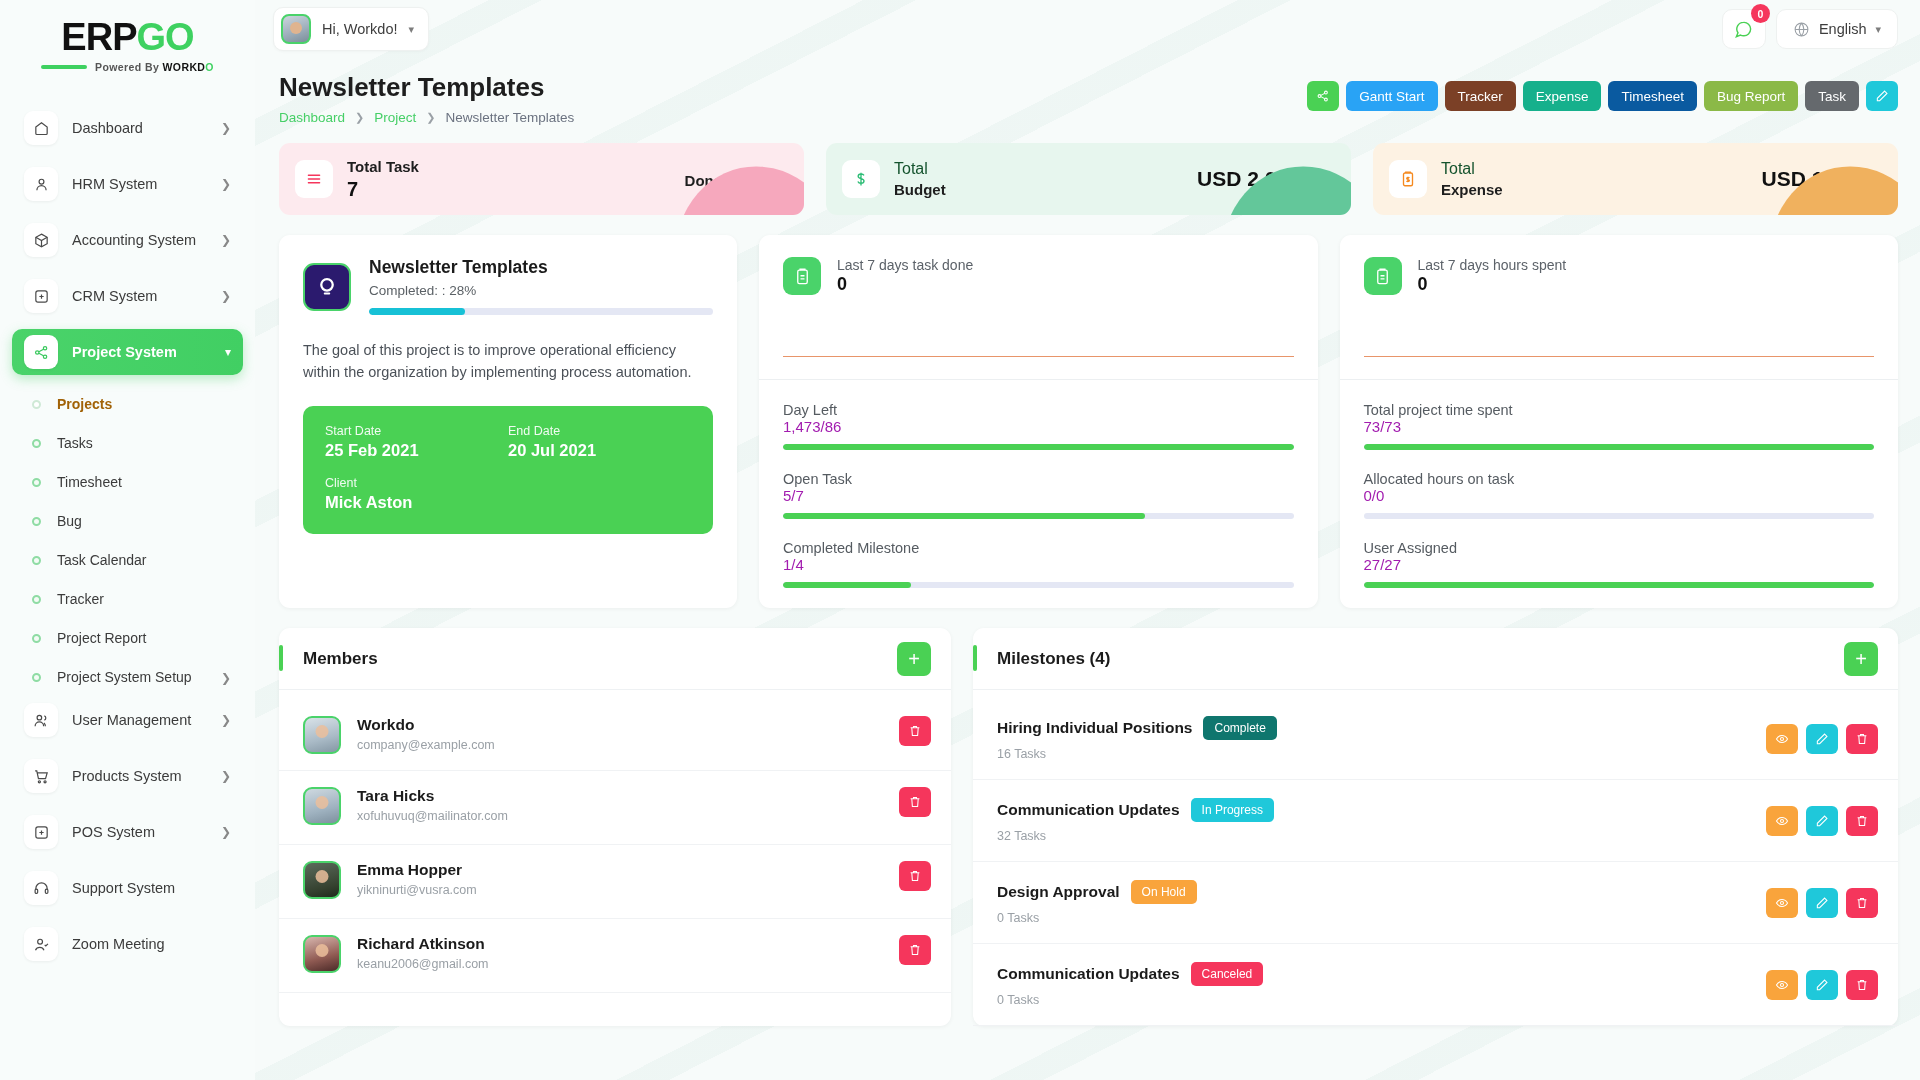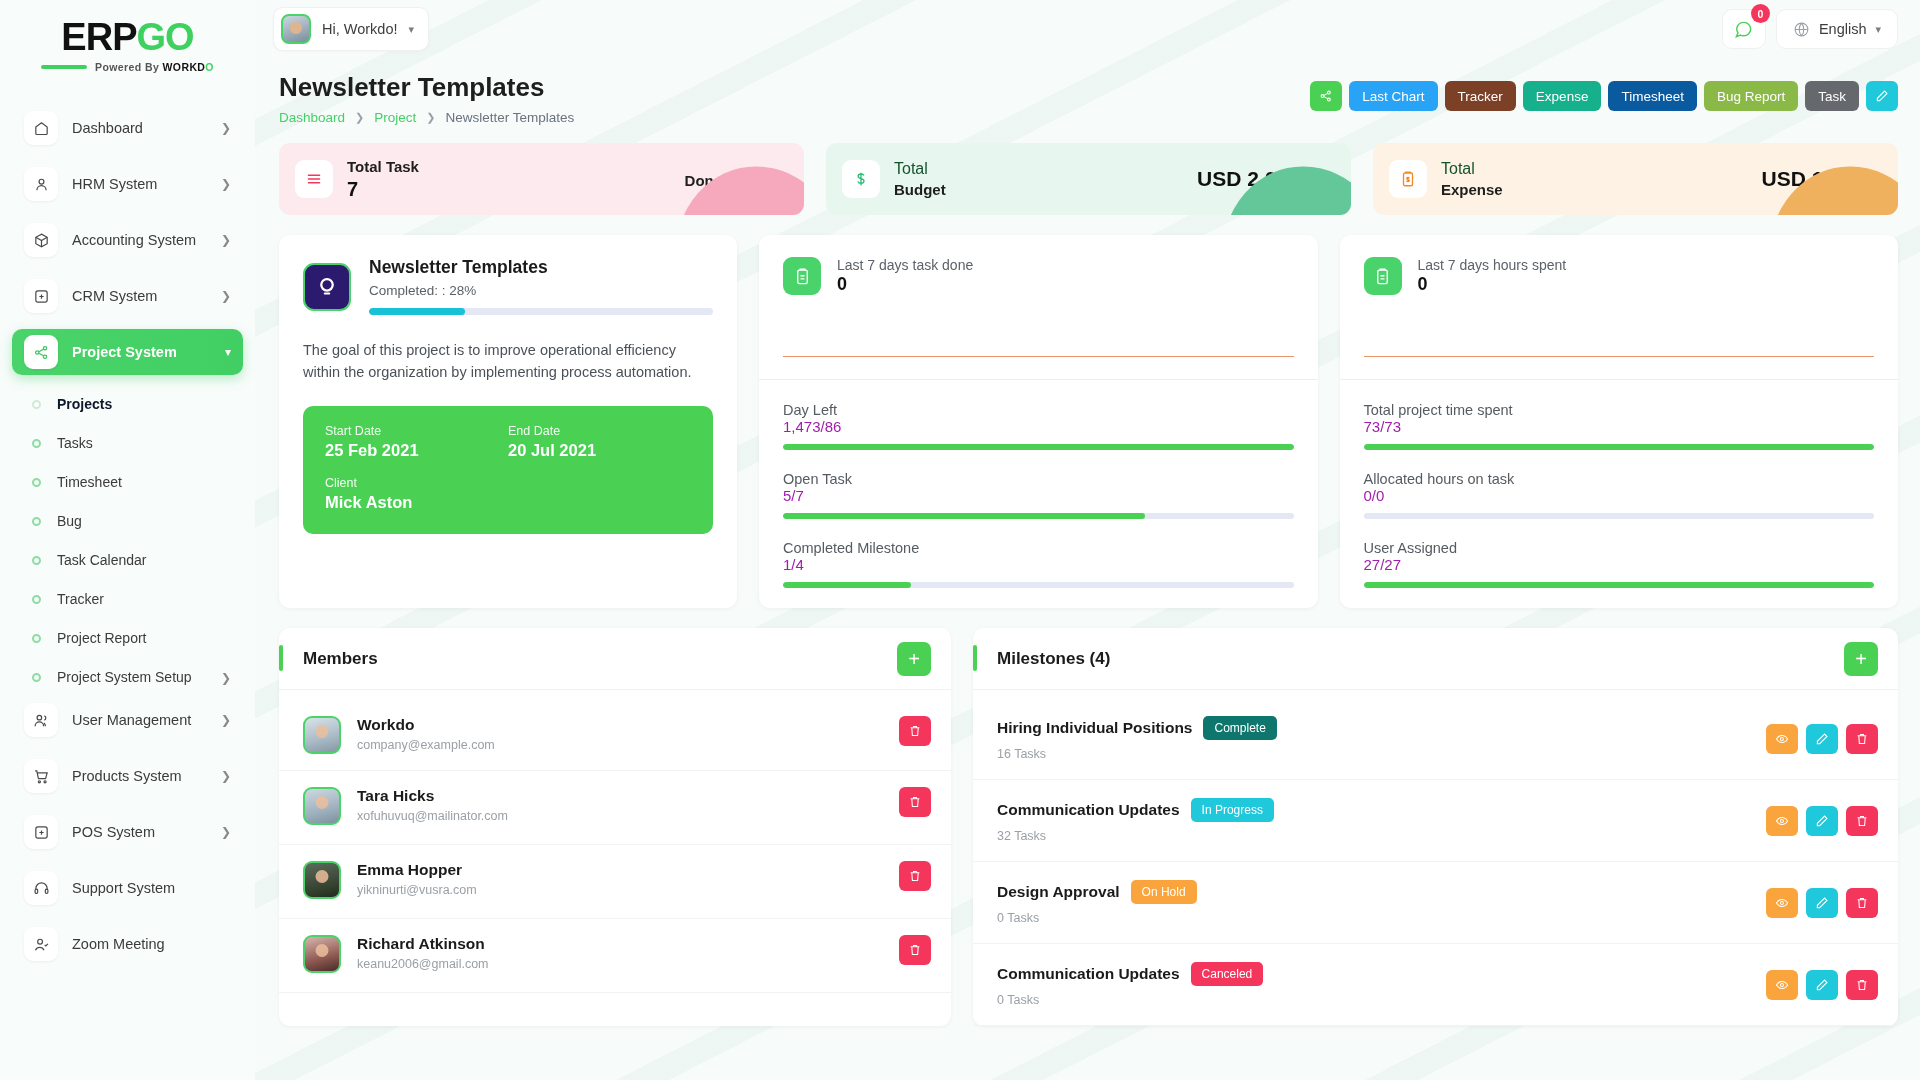--- a/index.html
+++ b/index.html
@@ -66,21 +66,21 @@
 
   .sub-item {
     display: flex; align-items: center; gap: 16px;
     min-height: 39px; margin: 0 12px; padding: 4px 12px 4px 20px; cursor: pointer;
   }
   .dot {
     width: 9px; height: 9px; flex: 0 0 9px; border-radius: 50%;
     border: 2px solid #8fdca4; background: #f4fbf6;
   }
   .sub-item .lbl { font-size: 14px; color: #3b3b3b; flex: 1; line-height: 1.25; }
-  .sub-item.cur .lbl { color: #0f172a; font-weight: 700; }
+  .sub-item.cur .lbl { color: #a16207; font-weight: 700; }
   .sub-item.cur .dot { border-color: #cfe9d6; background: #fff; }
   .sub-item .chev { color: #888; font-size: 12px; }
 
   
   .main { flex: 1; height: 1080px; position: relative; z-index: 2; overflow: hidden; }
 
   .topbar {
     height: 58px; display: flex; align-items: center; justify-content: space-between;
     padding: 0 22px 0 18px;
   }
@@ -484,21 +484,21 @@
       </div>
       <div class="actions" id="actions">
   <button class="abtn sq" style="background:#4ad154">
             <svg viewBox="0 0 24 24" class="">
               <circle cx="17" cy="6" r="2.4"></circle>
               <circle cx="17" cy="18" r="2.4"></circle>
               <circle cx="6" cy="12" r="2.4"></circle>
               <path d="M8.3 10.9l6.5-3.4M8.3 13.1l6.5 3.4"></path>
             </svg>
           </button>
-  <button class="abtn" style="background:#29a3f5">Last Chart</button>
+  <button class="abtn" style="background:#29a3f5">Gantt Start</button>
   <button class="abtn" style="background:#7b4026">Tracker</button>
   <button class="abtn" style="background:#16b08c">Expense</button>
   <button class="abtn" style="background:#0a5aa0">Timesheet</button>
   <button class="abtn" style="background:#8bb947">Bug Report</button>
   <button class="abtn" style="background:#65696d">Task</button>
   <button class="abtn sq" style="background:#1fc8da">
             <svg viewBox="0 0 24 24" class="">
               <path d="M16.5 3.5l4 4L8 20H4v-4z"></path>
             </svg>
           </button>

